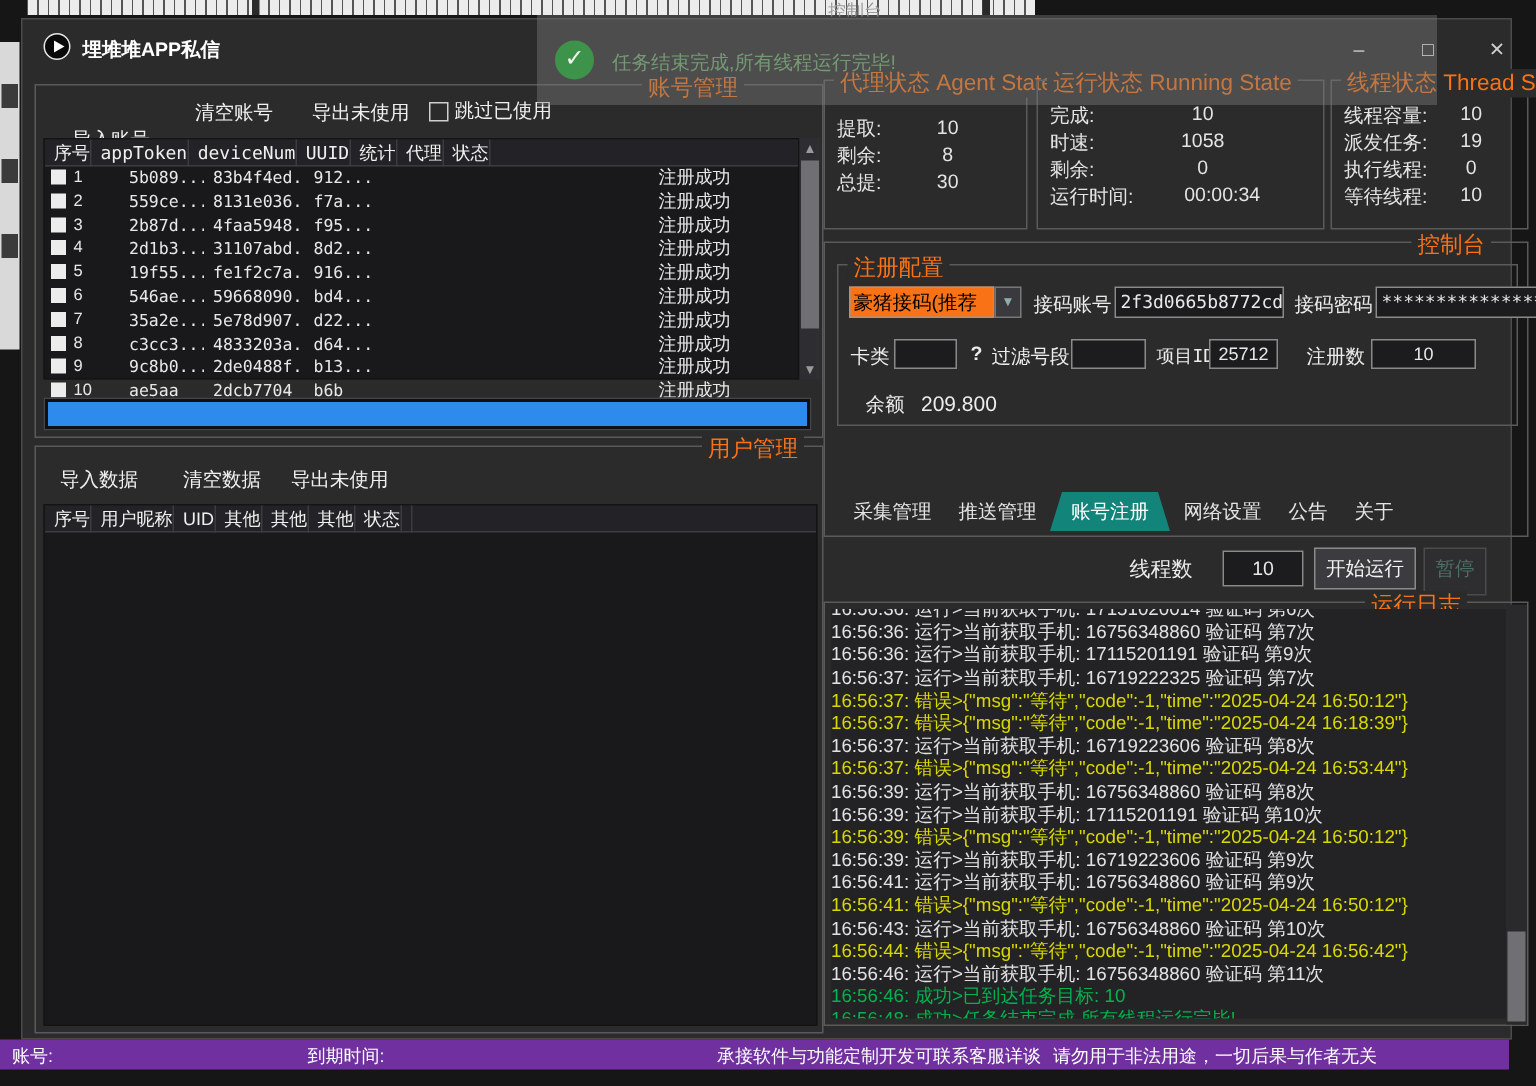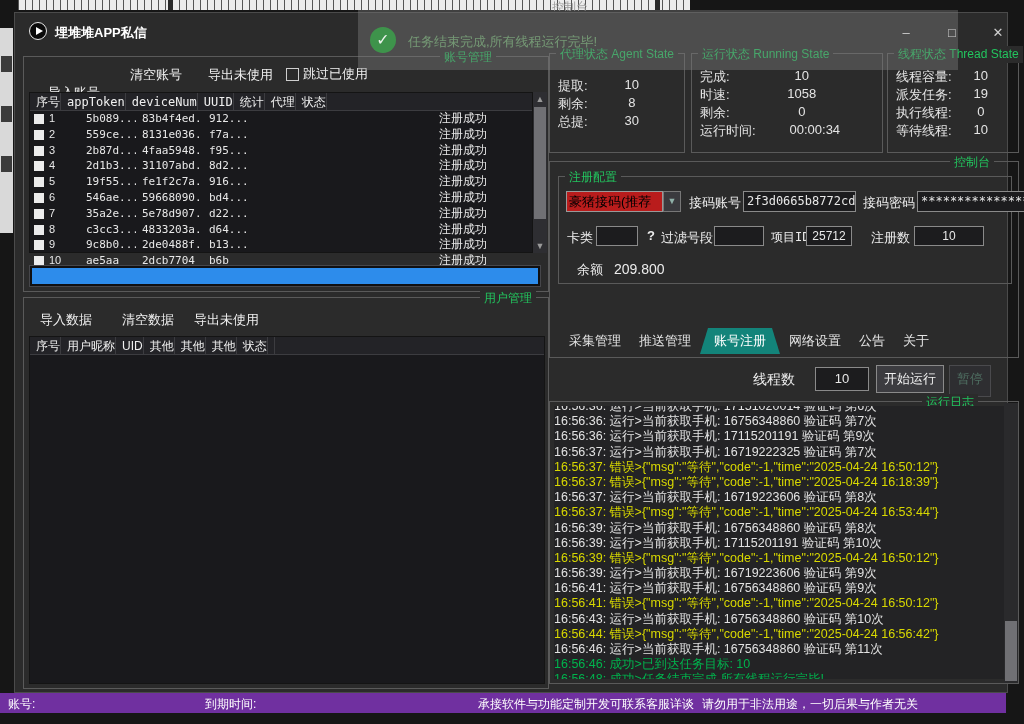--- a/index.html
+++ b/index.html
@@ -23,21 +23,21 @@
   .title-text{position:absolute;left:40px;top:11px;color:#fff;font-size:13px;font-weight:bold;}
   .winctl{position:absolute;top:10px;width:30px;height:20px;color:#cfcfcf;font-size:13px;text-align:center;line-height:20px;z-index:60;}
 
   
   .toast{position:absolute;left:358px;top:10px;width:600px;height:60px;background:rgba(125,125,125,0.42);z-index:50;}
   .toast .tick{position:absolute;left:12px;top:17px;width:26px;height:26px;border-radius:50%;background:rgba(60,160,75,0.85);color:rgba(255,255,255,0.9);font-size:16px;text-align:center;line-height:26px;}
   .toast .ttext{position:absolute;left:50px;top:23px;font-size:13px;color:rgba(150,215,150,0.55);white-space:nowrap;}
 
   
   .grp{position:absolute;border:1px solid #5a5a5a;}
-  .grp-label{position:absolute;top:-8px;background:#2b2b2b;padding:0 4px;color:#22c55e;font-size:12px;white-space:nowrap;}
+  .grp-label{position:absolute;top:-8px;background:#2b2b2b;padding:0 4px;color:#f97316;font-size:15px;white-space:nowrap;}
 
   .flatbtn{position:absolute;color:#f0f0f0;font-size:13px;white-space:nowrap;cursor:default;}
   .cbx-row{position:absolute;display:flex;align-items:center;color:#f0f0f0;font-size:13px;}
   .cbx-box{width:13px;height:13px;border:1px solid #cfcfcf;background:#2b2b2b;margin-right:4px;}
 
   
   .tbl{position:absolute;background:#19191c;border:1px solid #141414;}
   .thead{display:flex;height:18px;background:#232327;border-bottom:1px solid #3c3c40;}
   .thead span{display:block;height:18px;line-height:18px;color:#f0f0f0;font-size:12px;padding-left:6px;border-right:1px solid #3c3c40;overflow:hidden;white-space:nowrap;}
   .trow{display:flex;height:15.8px;align-items:center;}
@@ -65,21 +65,21 @@
   
   .statbox{display:flex;flex-direction:column;justify-content:space-around;padding:6px 8px 4px 8px;}
   .statrow{display:flex;color:#e4e4e4;font-size:13px;}
   .statrow .sl{white-space:nowrap;}
   .statrow .sv{flex:1;text-align:center;white-space:nowrap;}
 
   
   .inp{position:absolute;background:#1c1c1e;border:1px solid #8a8a8a;color:#e8e8e8;font-size:12px;line-height:19px;padding:0 3px;overflow:hidden;white-space:nowrap;}
   .inp.center{text-align:center;}
   .lbl{position:absolute;color:#ececec;font-size:13px;white-space:nowrap;}
-  .combo{position:absolute;background:#b91c1c;border:1px solid #999;color:#000;font-size:13px;line-height:19px;padding:0 2px;overflow:hidden;white-space:nowrap;}
+  .combo{position:absolute;background:#f97316;border:1px solid #999;color:#000;font-size:13px;line-height:19px;padding:0 2px;overflow:hidden;white-space:nowrap;}
   .combo-btn{position:absolute;background:#3a3a3e;border:1px solid #777;color:#8fb0a8;font-size:9px;text-align:center;line-height:19px;}
 
   
   .tabsrow{position:absolute;display:flex;align-items:center;}
   .tab{color:#e4e4e4;font-size:13px;padding:4px 9px;white-space:nowrap;}
   .tab.active{background:#13847a;color:#fff;clip-path:polygon(10% 0,90% 0,100% 100%,0 100%);padding:4px 14px;}
 
   .btn{position:absolute;background:#3c3c40;border:1px solid #8a8a8a;color:#f2f2f2;font-size:13px;text-align:center;}
   .btn.disabled{background:#2e2e31;border-color:#4a4a4d;color:#4f6f62;}
 

